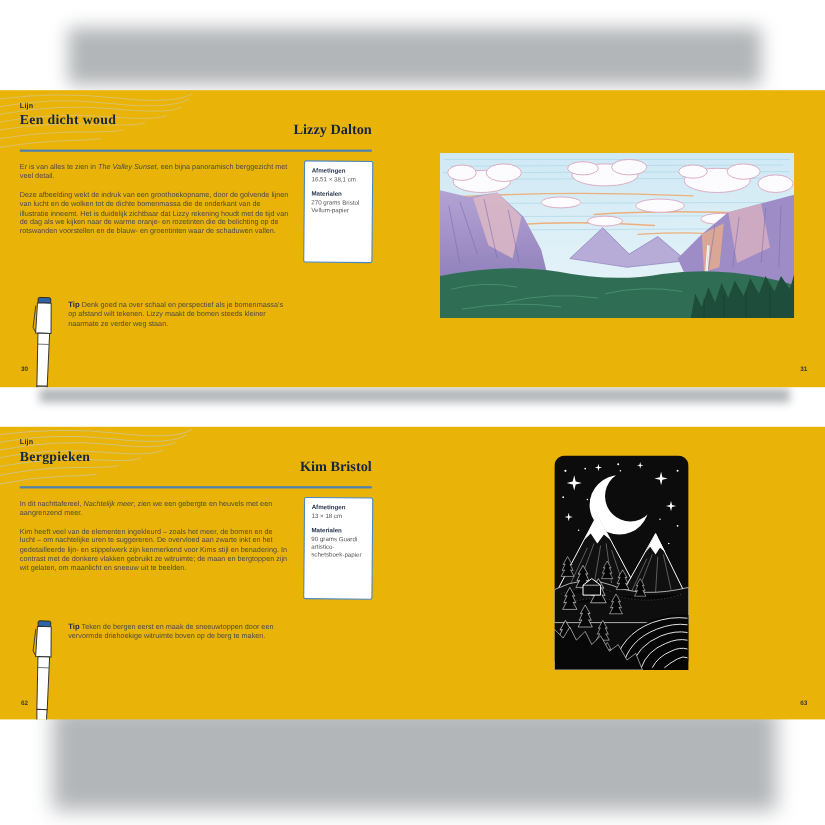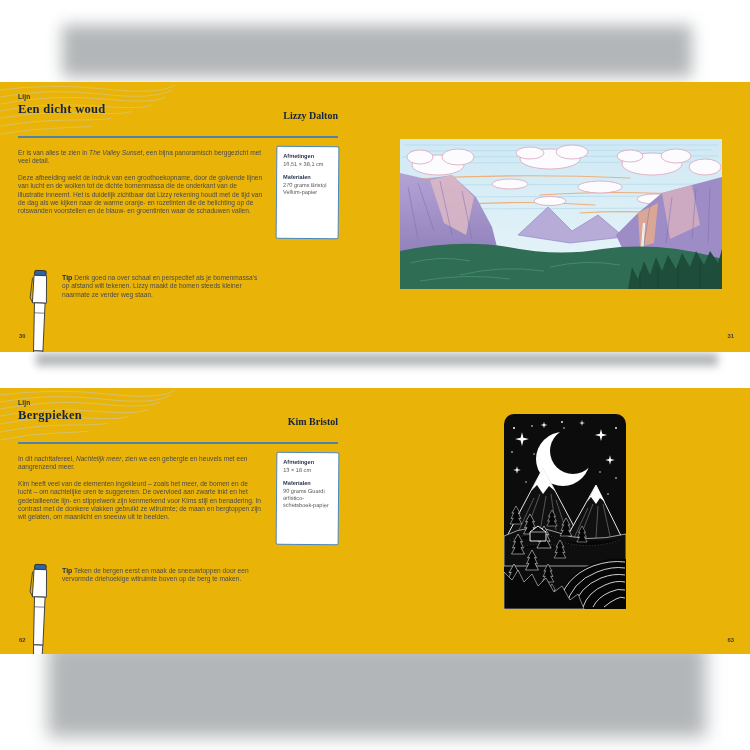--- a/index.html
+++ b/index.html
@@ -15,21 +15,21 @@
   .bar-bottom { left:48px; right:44px; top:643px; height:94px; filter:blur(9px); }
 
   .spread { position:absolute; left:0; width:750px; background:#eab308; overflow:hidden; }
   #spread-1 { top:82px;  height:270px; }
   #spread-2 { top:388px; height:266px; }
 
   .corner-texture { position:absolute; left:0; top:0; width:175px; height:64px; }
 
   .category { position:absolute; left:18px; top:11px; font-size:6.5px; font-weight:bold; color:#1c2b45; letter-spacing:.2px; }
   .title    { position:absolute; left:18px; top:20px; font-family:"Liberation Serif", serif; font-weight:bold; font-size:12.5px; color:#15253f; letter-spacing:.3px; }
-  .author   { position:absolute; left:188px; top:28px; width:150px; text-align:right; font-family:"Liberation Serif", serif; font-weight:bold; font-size:10px; color:#15253f; }
+  .author   { position:absolute; left:188px; top:28px; width:150px; text-align:right; font-family:"Liberation Serif", serif; font-weight:bold; font-size:13px; color:#15253f; }
   .rule     { position:absolute; left:18px; top:54px; width:320px; height:1.6px; background:#4f81ad; }
 
   .textcol  { position:absolute; left:18px; top:67px; width:245px; color:#4b4b4b; font-size:6.6px; line-height:8.4px; }
   .textcol p { margin:0 0 8px 0; }
 
   .specbox  { position:absolute; left:276px; top:64px; width:63px; height:93px; border:1.3px solid #4a86c0; border-radius:2px; background:#fff; padding:6px 5px 4px 6px; box-sizing:border-box; transform:rotate(.5deg); }
   .spec-label { font-size:5.6px; font-weight:bold; color:#1c2b45; margin:0 0 2px 0; }
   .spec-value { font-size:5.6px; color:#565656; margin:0 0 6px 0; line-height:7px; }
 
   .tip { position:absolute; left:62px; width:198px; font-size:6.6px; line-height:8.4px; color:#4b4b4b; }

